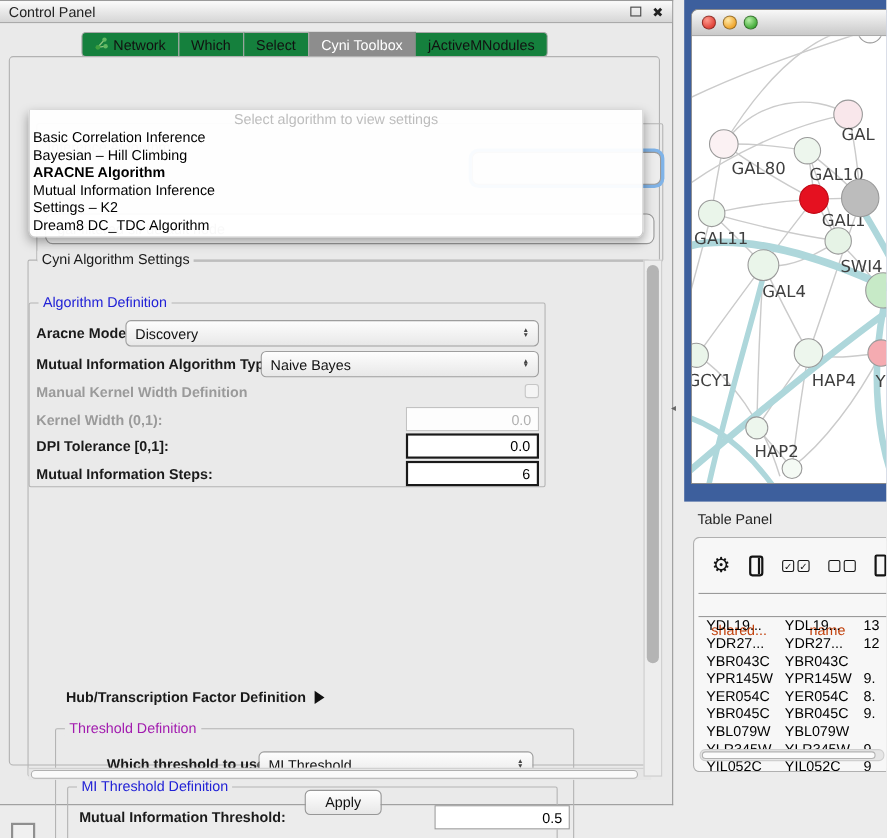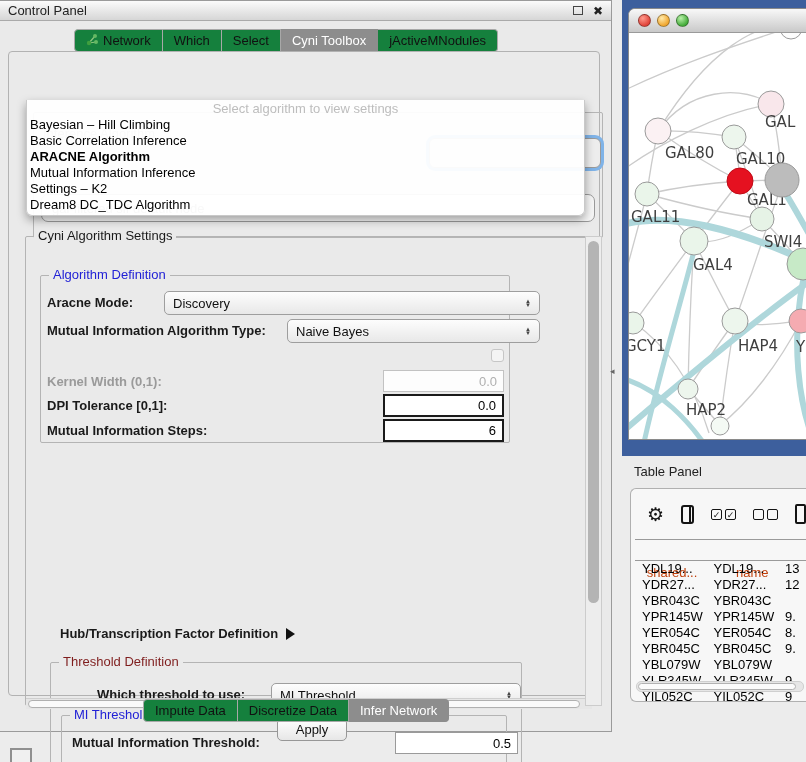--- a/index.html
+++ b/index.html
@@ -47,30 +47,30 @@
             border-radius:0 0 6px 6px;box-shadow:0 4px 10px rgba(0,0,0,0.35);overflow:hidden;}
   .dd-placeholder{height:17px;text-align:center;font-size:13px;color:#bdbdbd;line-height:17px;}
   .dd-item{height:16px;line-height:16px;font-size:13px;color:#000;padding-left:3px;white-space:nowrap;}
   .dd-item.bold{font-weight:bold;}
 
   
   .groupbox{position:absolute;border:1px solid #b4b4b4;border-radius:2px;}
   .gb-title{position:absolute;top:-9px;left:8px;background:#eaeaea;padding:0 4px;
             font-size:13px;white-space:nowrap;}
   .t-blue{color:#2121d6;}
-  .t-green{color:#7f1d1d;}
+  .t-green{color:#a21caf;}
 
   .cyni-box{left:16px;top:184px;width:566px;height:470px;}
-  .algo-box{left:14px;top:38px;width:470px;height:168px;text-align:right;}
+  .algo-box{left:0;top:38px;width:470px;height:168px;text-align:right;}
 
   .lbl{position:absolute;font-size:13px;font-weight:bold;color:#1a1a1a;white-space:nowrap;}
   .lbl.dis{color:#9a9a9a;}
   .combo{position:absolute;height:24px;background:linear-gradient(#fdfdfd,#e8e8e8);
          border:1px solid #9e9e9e;border-radius:5px;display:flex;align-items:center;
-         font-size:13px;padding:0 8px;color:#111;margin-left:36px;}
+         font-size:13px;padding:0 8px;color:#111;}
   .combo .arr{margin-left:auto;display:flex;flex-direction:column;line-height:4px;
               font-size:6px;color:#444;padding-left:6px;}
   .field{position:absolute;height:22px;background:#fff;border:1px solid #9a9a9a;
          font-size:13px;display:flex;align-items:center;justify-content:flex-end;
          padding:0 6px;color:#000;}
   .field.dis{border-color:#c2c2c2;color:#b0b0b0;background:#fdfdfd;}
   .field.strong{border:2px solid #1a1a1a;height:23px;}
   .chk{position:absolute;width:13px;height:13px;border:1px solid #c6c6c6;border-radius:3px;
        background:#f4f4f4;}
 
@@ -181,22 +181,22 @@
       <div class="behind-box"></div>
       <div class="behind-title">Inference Algorithm</div>
       <div class="behind-combo1"></div>
       <div class="behind-combo2">
         <span>gal-filtered sif default node</span>
       </div>
 
       <div class="dd-popup">
         <div class="dd-placeholder">Select algorithm to view settings</div>
         <div id="dd-items">
+            <div class="dd-item">Basic Correlation Inference</div>
             <div class="dd-item">Bayesian – Hill Climbing</div>
-            <div class="dd-item">Basic Correlation Inference</div>
             <div class="dd-item bold">ARACNE Algorithm</div>
             <div class="dd-item">Mutual Information Inference</div>
             <div class="dd-item">Settings – K2</div>
             <div class="dd-item">Dream8 DC_TDC Algorithm</div>
           </div>
       </div>
 
       <div class="groupbox cyni-box">
         <span class="gb-title">Cyni Algorithm Settings</span>
 
@@ -214,20 +214,21 @@
 
           <span class="lbl" style="left:6px;top:47px;">Mutual Information Algorithm Type:</span>
           <div class="combo" style="left:210px;top:43px;width:253px;">
             <span>Naive Bayes</span>
             <span class="arr">
                 <span>▲</span>
                 <span>▼</span>
               </span>
           </div>
 
+          <span class="lbl dis" style="left:6px;top:73px;">Manual Kernel Width Definition</span>
           <span class="chk" style="left:450px;top:73px;"></span>
 
           <span class="lbl dis" style="left:6px;top:98px;">Kernel Width (0,1):</span>
           <div class="field dis" style="left:342px;top:94px;width:121px;">
             <span>0.0</span>
           </div>
 
           <span class="lbl" style="left:6px;top:122px;">DPI Tolerance [0,1]:</span>
           <div class="field strong" style="left:342px;top:118px;width:121px;">
             <span>0.0</span>
@@ -272,31 +273,20 @@
         </div>
       <div class="main-vscroll">
           <div class="thumb"></div>
         </div>
 
       <div class="apply-btn">
         <span>Apply</span>
       </div>
     </div>
 
-    <div class="tab-row" id="bottom-tabs">
-        <div class="tab">
-          <span>Impute Data</span>
-        </div>
-        <div class="tab">
-          <span>Discretize Data</span>
-        </div>
-        <div class="tab active">
-          <span>Infer Network</span>
-        </div>
-      </div>
   </section>
 
   <span class="gutter-arrow">◂</span>
 
   <div class="blue-panel">
     <div class="net-window" style="left:6px;top:8px;">
       <div class="net-titlebar">
         <span class="light red"></span>
         <span class="light yellow"></span>
         <span class="light green"></span>

